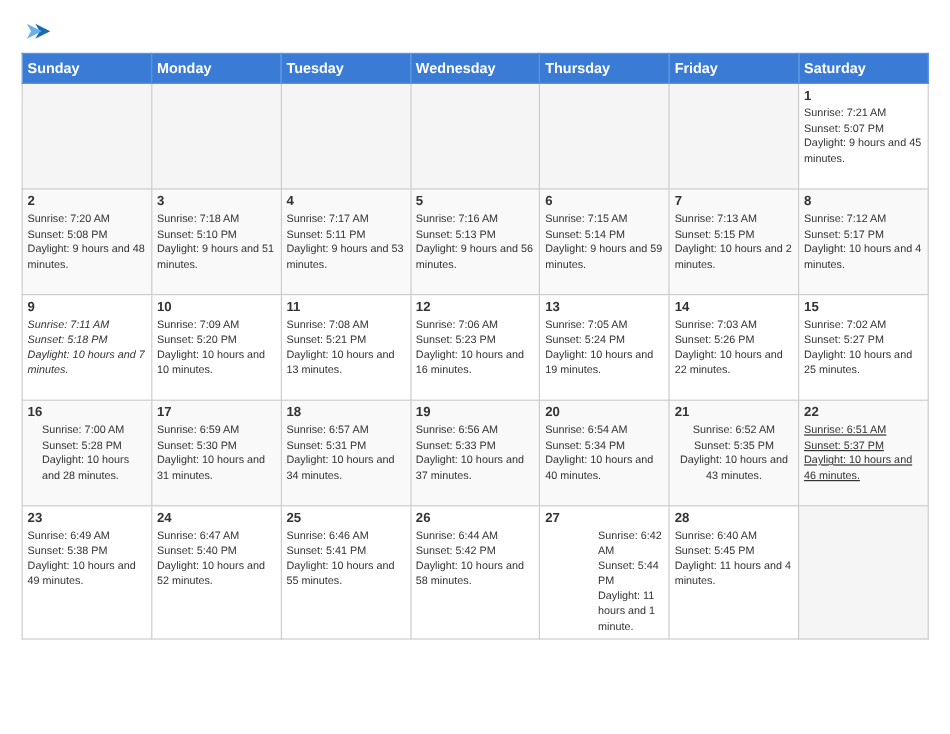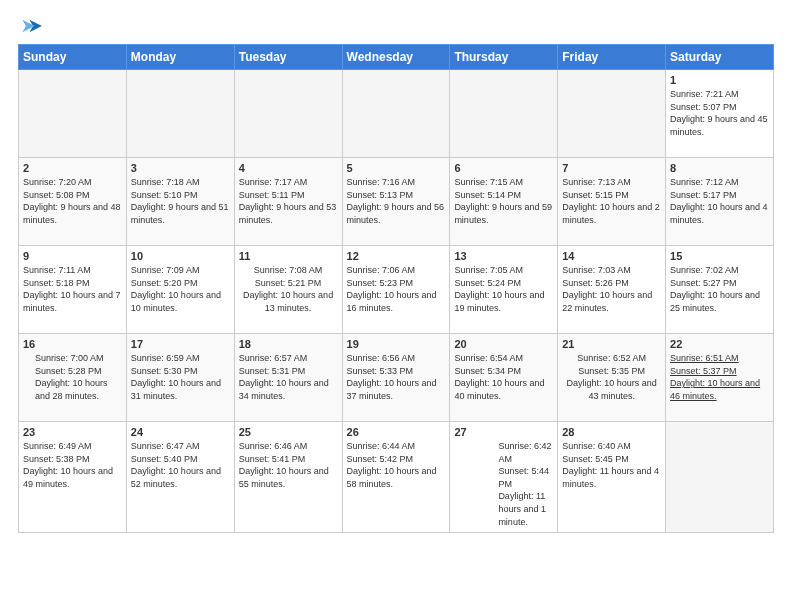--- a/index.html
+++ b/index.html
@@ -184,33 +184,33 @@
           <td>
             <span class="day-number">8</span>
             <div class="day-info" style="white-space: pre-line;">Sunrise: 7:12 AM
 Sunset: 5:17 PM
 Daylight: 10 hours and 4 minutes.</div>
           </td>
         </tr>
         <tr>
           <td>
             <span class="day-number">9</span>
-            <div class="day-info" style="white-space: pre-line;">Sunrise: 7:11 AM
+            <div class="day-info" style="white-space: pre-line; font-style: italic;">Sunrise: 7:11 AM
 Sunset: 5:18 PM
 Daylight: 10 hours and 7 minutes.</div>
           </td>
           <td>
             <span class="day-number">10</span>
             <div class="day-info" style="white-space: pre-line;">Sunrise: 7:09 AM
 Sunset: 5:20 PM
 Daylight: 10 hours and 10 minutes.</div>
           </td>
           <td>
             <span class="day-number">11</span>
-            <div class="day-info" style="white-space: pre-line; text-align: center;">Sunrise: 7:08 AM
+            <div class="day-info" style="white-space: pre-line;">Sunrise: 7:08 AM
 Sunset: 5:21 PM
 Daylight: 10 hours and 13 minutes.</div>
           </td>
           <td>
             <span class="day-number">12</span>
             <div class="day-info" style="white-space: pre-line;">Sunrise: 7:06 AM
 Sunset: 5:23 PM
 Daylight: 10 hours and 16 minutes.</div>
           </td>
           <td>

